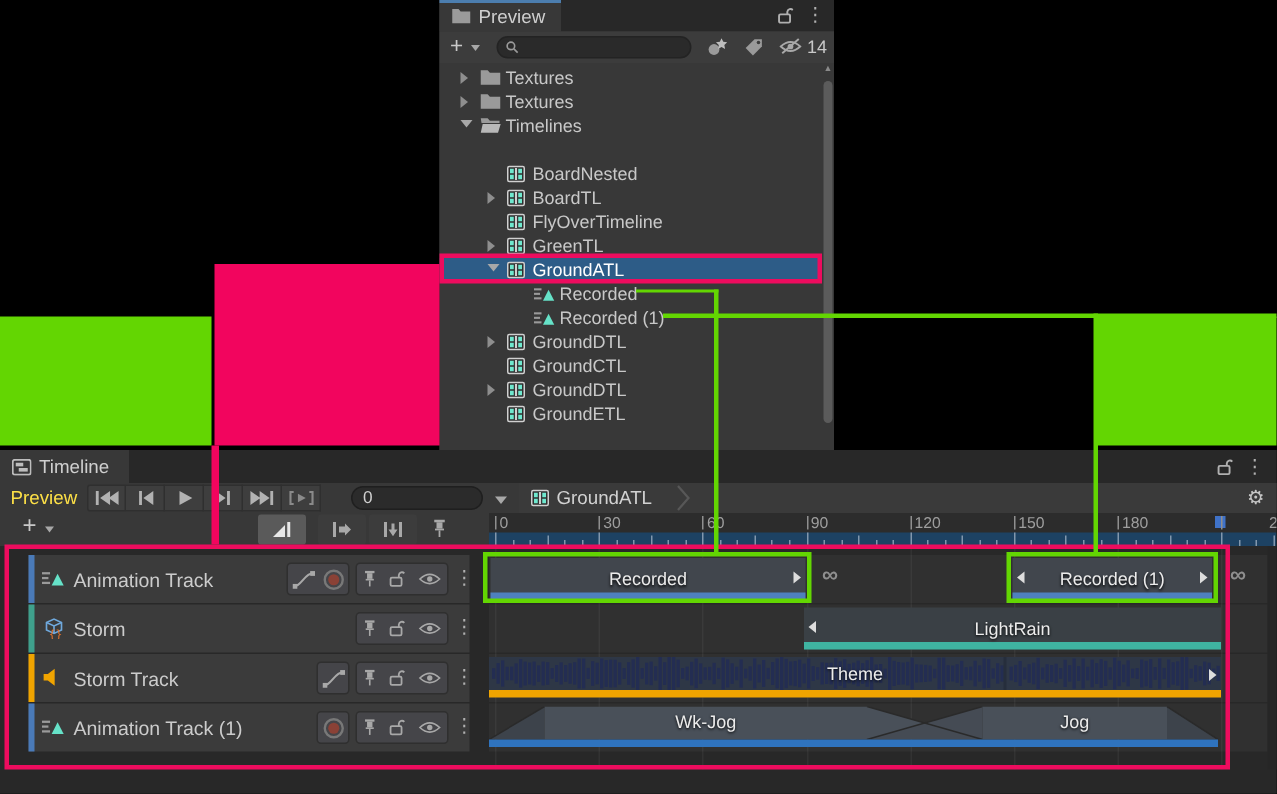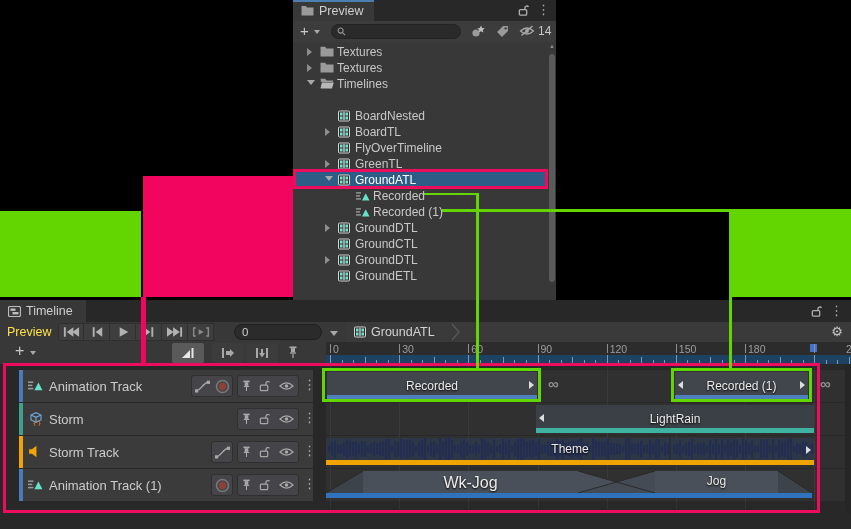--- a/index.html
+++ b/index.html
@@ -691,21 +691,21 @@
             <polygon points="252,0 329,22 252,22" fill="#495059"></polygon>
             <polygon points="252,22 329,0 329,22" fill="#454b54"></polygon>
             <line x1="252" y1="0" x2="329" y2="22" stroke="#2a2a2a"></line>
             <line x1="252" y1="22" x2="329" y2="0" stroke="#2a2a2a"></line>
             <rect x="329" y="0" width="123" height="22" fill="#495059"></rect>
             <polygon points="452,0 486,22 452,22" fill="#3d434b"></polygon>
             <line x1="0" y1="22" x2="37" y2="0" stroke="#2a2a2a"></line>
             <line x1="452" y1="0" x2="486" y2="22" stroke="#2a2a2a"></line>
           </svg>
         </span>
-        <span style="position:absolute;left:37px;width:215px;top:3px;text-align:center;font-size:16px;color:#ececec;text-shadow:0 1px 2px #000">Wk-Jog</span>
+        <span style="position:absolute;left:37px;width:215px;top:3px;text-align:center;font-size:12px;color:#ececec;text-shadow:0 1px 2px #000">Wk-Jog</span>
         <span style="position:absolute;left:329px;width:123px;top:3px;text-align:center;font-size:12px;color:#ececec;text-shadow:0 1px 2px #000">Jog</span>
         <span style="position:absolute;left:0;top:22px;width:486px;height:5px;background:#2f73be"></span>
       </div>
     </div>
   <div id="headers">
       <div class="thead" style="top:6px">
         <span class="tstripe" style="background:#4a7ab8"></span>
         <span style="position:absolute;left:9px;top:9px">
           <svg width="15" height="13" viewBox="0 0 14 12">
             <rect x="0" y="2.2" width="5" height="1.4" fill="#9a9a9a"></rect>

